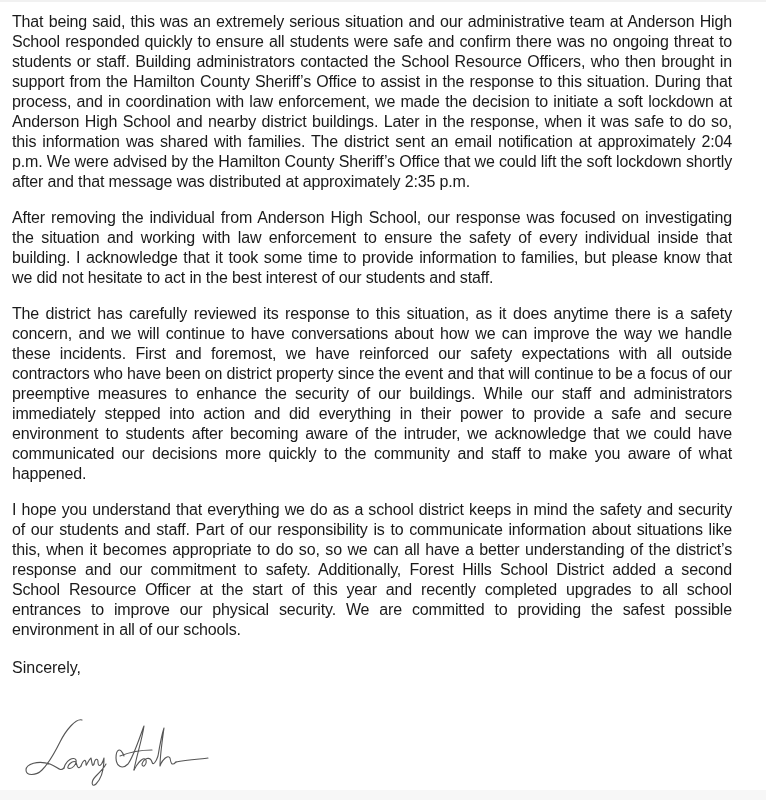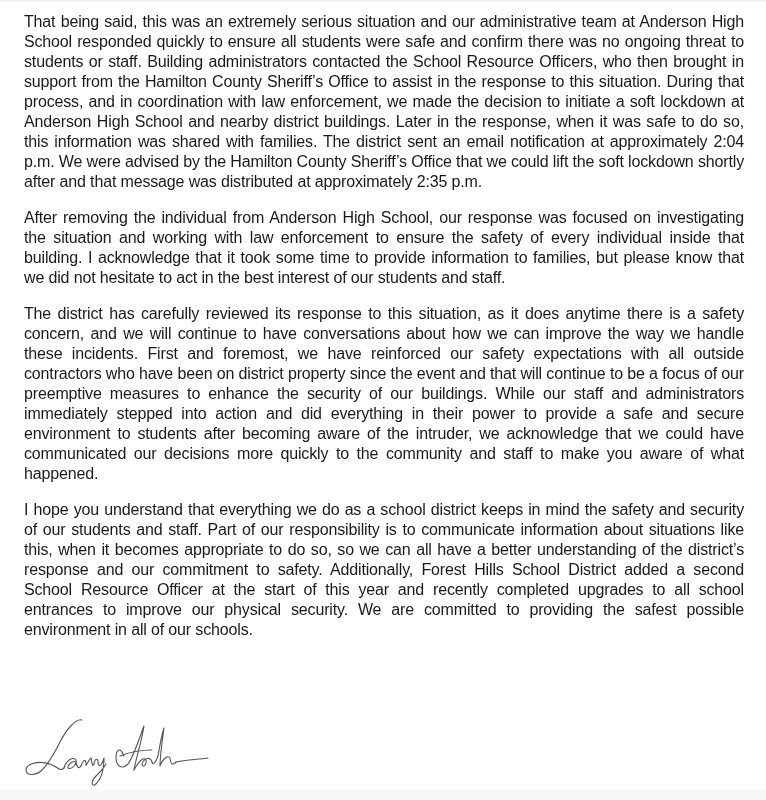--- a/index.html
+++ b/index.html
@@ -22,21 +22,21 @@
     background: #f1f1f1;
   }
   .bottom-band {
     position: absolute;
     left: 0; bottom: 0;
     width: 766px; height: 10px;
     background: #f7f7f7;
   }
   .letter {
     position: absolute;
-    left: 24px;
+    left: 12px;
     top: 12px;
     width: 720px;
   }
   .para {
     margin: 0 0 16px 0;
     font-size: 16px;
     line-height: 20px;
     text-align: justify;
     letter-spacing: -0.15px;
     word-spacing: 0px;
@@ -58,20 +58,21 @@
 </head>
 <body>
 
 <div class="top-band"></div>
 
 <div class="letter">
   <p class="para">That being said, this was an extremely serious situation and our administrative team at Anderson High School responded quickly to ensure all students were safe and confirm there was no ongoing threat to students or staff. Building administrators contacted the School Resource Officers, who then brought in support from the Hamilton County Sheriff’s Office to assist in the response to this situation. During that process, and in coordination with law enforcement, we made the decision to initiate a soft lockdown at Anderson High School and nearby district buildings. Later in the response, when it was safe to do so, this information was shared with families. The district sent an email notification at approximately 2:04 p.m. We were advised by the Hamilton County Sheriff’s Office that we could lift the soft lockdown shortly after and that message was distributed at approximately 2:35 p.m.</p>
   <p class="para">After removing the individual from Anderson High School, our response was focused on investigating the situation and working with law enforcement to ensure the safety of every individual inside that building. I acknowledge that it took some time to provide information to families, but please know that we did not hesitate to act in the best interest of our students and staff.</p>
   <p class="para">The district has carefully reviewed its response to this situation, as it does anytime there is a safety concern, and we will continue to have conversations about how we can improve the way we handle these incidents. First and foremost, we have reinforced our safety expectations with all outside contractors who have been on district property since the event and that will continue to be a focus of our preemptive measures to enhance the security of our buildings. While our staff and administrators immediately stepped into action and did everything in their power to provide a safe and secure environment to students after becoming aware of the intruder, we acknowledge that we could have communicated our decisions more quickly to the community and staff to make you aware of what happened.</p>
   <p class="para">I hope you understand that everything we do as a school district keeps in mind the safety and security of our students and staff. Part of our responsibility is to communicate information about situations like this, when it becomes appropriate to do so, so we can all have a better understanding of the district’s response and our commitment to safety. Additionally, Forest Hills School District added a second School Resource Officer at the start of this year and recently completed upgrades to all school entrances to improve our physical security. We are committed to providing the safest possible environment in all of our schools.</p>
+  <p class="closing">Sincerely,</p>
 </div>
 
 <svg class="signature" viewBox="0 0 190 72" xmlns="http://www.w3.org/2000/svg">
   <g fill="none" stroke="#555555" stroke-width="1.1" stroke-linecap="round" stroke-linejoin="round">
 
     <path d="M62 4 C56 2, 46 14, 40 26 C34 38, 28 48, 22 54 C16 60, 6 60, 6 54 C6 48, 18 44, 30 48 C38 51, 40 56, 44 52"></path>
 
     <path d="M44 52 C46 44, 54 40, 56 44 C57 48, 52 54, 48 52 C47 50, 52 44, 56 46 C57 50, 58 54, 61 50"></path>
 
     <path d="M61 50 C63 44, 66 42, 66 48 C66 52, 68 44, 71 42 C72 46, 72 52, 74 48"></path>

